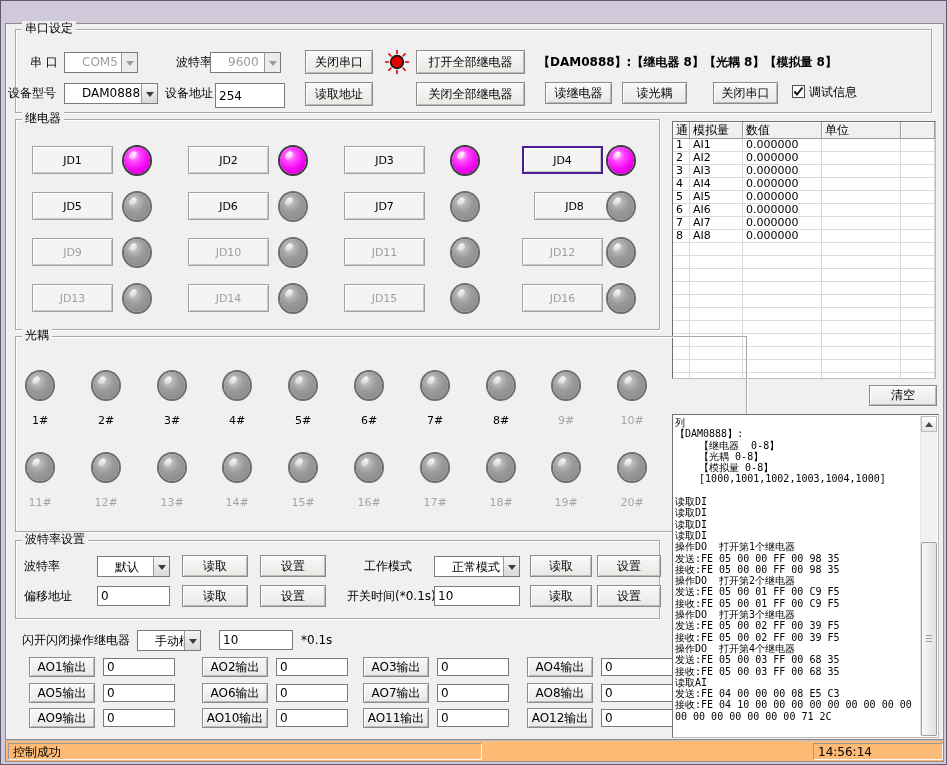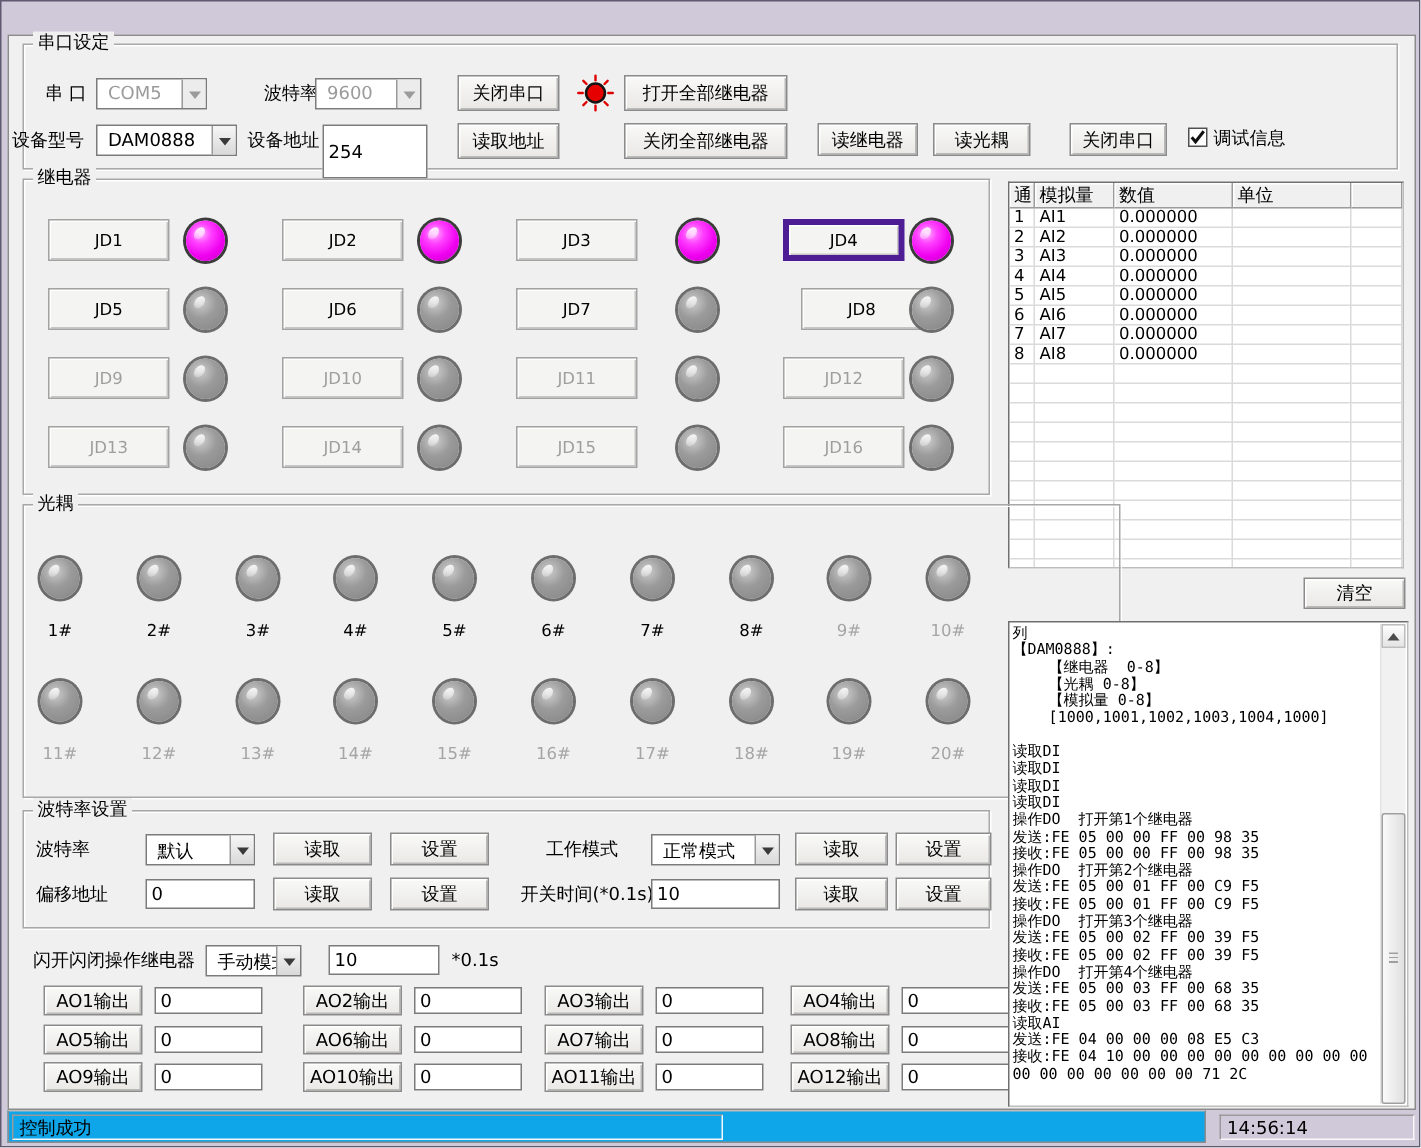--- a/index.html
+++ b/index.html
@@ -26,34 +26,34 @@
   .group{position:absolute;border:1px solid #a8a8a8;box-shadow:inset 1px 1px 0 #fff,1px 1px 0 #fff}
   .group-label{position:absolute;top:-9px;left:6px;background:#f0f0f0;padding:0 3px;line-height:15px;white-space:nowrap}
   .label{position:absolute;white-space:nowrap;line-height:15px}
   .btn{display:inline-flex;align-items:center;justify-content:center;cursor:default;white-space:nowrap;
     background:linear-gradient(180deg,#f9f9f8,#e9e8e5);border:1px solid #8b8b8b;
     box-shadow:inset 1px 1px 0 #fff,inset -1px -1px 0 #b9b9b9;font-size:12px}
   .pos{position:absolute}
   .tfield{background:#fff;border:1px solid #7b7b7b;font-size:12px;padding:1px 3px;
     font-family:"DejaVu Sans","Liberation Sans",sans-serif;outline:none}
   .combo{position:absolute;height:21px;background:#fff;border:1px solid #7b7b7b;display:flex}
-  .combo-text{flex:1;padding:2px 7px;overflow:hidden;white-space:nowrap;font-size:12px}
+  .combo-text{flex:1;padding:2px 17px;overflow:hidden;white-space:nowrap;font-size:12px}
   .combo-btn{width:16px;background:linear-gradient(180deg,#f6f6f6,#d9d9d9);border-left:1px solid #9a9a9a;
     display:flex;align-items:center;justify-content:center}
   .arr{width:0;height:0;border:4px solid transparent;border-top:5px solid #3a3a3a;margin-top:5px}
   .combo.disabled .combo-text{color:#9b9b9b}
   .combo.disabled .combo-btn{background:#ececec}
   .combo.disabled .arr{border-top-color:#9b9b9b}
   .checkbox{position:absolute;width:13px;height:13px;background:#fff;border:1px solid #505050;
     display:flex;align-items:center;justify-content:center}
   
   .jd-btn{position:absolute;width:81px;height:28px;display:flex;align-items:center;justify-content:center;
     background:#f4f4f3;border:1px solid #a3a3a3;box-shadow:inset 1px 1px 0 #fff,inset -1px -1px 0 #c6c6c6;font-size:11px}
   .jd-btn.disabled{color:#9f9f9f}
-  .jd-btn.focused{border:4px solid #4c1d95}
+  .jd-btn.focused{border:2px solid #4c1d95}
   .led{position:absolute;width:26px;height:27px;border-radius:50%}
   .led.on{background:radial-gradient(circle at 38% 32%,#ffb3ff 0%,#ff40ff 28%,#ef00ef 62%,#c400c4 100%);box-shadow:0 0 0 2px #3b3b3b}
   .led.off{background:radial-gradient(circle at 38% 32%,#cdcdcd 0%,#9b9b9b 42%,#848484 100%);box-shadow:0 0 0 2px #6d6d6d}
   .led::after{content:"";position:absolute;left:6px;top:4px;width:6px;height:9px;border-radius:50%;
     background:linear-gradient(135deg,#ffffff,rgba(255,255,255,.15));transform:rotate(40deg)}
   .opto-label{position:absolute;width:40px;text-align:center;font-size:11px}
   .opto-label.disabled{color:#a5a5a5}
   
   #analog-table{position:absolute;left:671px;top:120px;width:264px;height:258px;background:#fff;
     border:1px solid;border-color:#6f6f6f #bdbdbd #bdbdbd #6f6f6f;overflow:hidden}
@@ -70,21 +70,21 @@
   .log-line{white-space:pre;min-height:11.3px}
   #log-scroll{position:absolute;top:1px;right:1px;bottom:1px;width:17px;background:#f2f1f1;border-left:1px solid #e3e3e3}
   .scroll-up{position:absolute;top:0;left:0;right:0;height:16px;background:linear-gradient(180deg,#fdfdfd,#e4e4e4);
     border:1px solid #bdbdbd;display:flex;align-items:center;justify-content:center}
   .tri-up{width:0;height:0;border:4px solid transparent;border-bottom:5px solid #4c4c4c;margin-top:-4px}
   .scroll-thumb{position:absolute;left:0;right:0;top:126px;bottom:0;border-radius:2px;
     background:linear-gradient(90deg,#fafafa,#e0e0e0);border:1px solid #9f9f9f}
   .scroll-thumb::after{content:"";position:absolute;left:4px;right:4px;top:calc(50% - 4px);height:8px;
     background:repeating-linear-gradient(180deg,#9f9f9f 0 1px,transparent 1px 3px)}
   
-  .statusbar{position:absolute;left:4px;top:739px;width:799px;height:22px;background:#0ea5e9;
+  .statusbar{position:absolute;left:4px;top:739px;width:939px;height:22px;background:#fdba74;
     border:1px solid #8c8c8c;border-top:1px solid #bdbdbd}
   .status-cell{position:absolute;top:2px;height:17px;border:1px solid;border-color:#9a9a9a #f8f8f8 #f8f8f8 #9a9a9a;
     padding:1px 4px;font-size:12px;white-space:nowrap;overflow:hidden;line-height:14px}
   
   .ao-cell{position:absolute;display:flex;align-items:center;gap:8px;height:20px}
   .ao-btn{width:66px;height:20px}
   .ao-input{width:72px;height:18px}
 </style>
 </head>
 <body>
@@ -125,31 +125,32 @@
           <line x1="4.5" y1="13" x2="1.5" y2="13"></line>
             <line x1="7" y1="7" x2="4.9" y2="4.9"></line>
           <line x1="13" y1="4.5" x2="13" y2="1.5"></line>
             <line x1="19" y1="7" x2="21.1" y2="4.9"></line>
         </g>
         <circle cx="13" cy="13" r="6.3" fill="#e60000" stroke="#151515" stroke-width="1.7"></circle>
       </svg>
     </span>
 
     <div class="btn pos" style="left:400px;top:20px;width:109px;height:24px">打开全部继电器</div>
+    <span class="label" style="left:522px;top:25px;font-weight:bold">【DAM0888】:【继电器  8】【光耦 8】【模拟量 8】</span>
 
     <span class="label" style="left:-8px;top:56px">设备型号</span>
     <div class="combo" style="left:48px;top:53px;width:94px">
       <span class="combo-text">DAM0888</span>
       <span class="combo-btn">
           <span class="arr"></span>
         </span>
     </div>
 
     <span class="label" style="left:149px;top:56px">设备地址</span>
-    <input class="tfield pos" style="left: 199px; top: 53px; width: 70px; height: 36px;" value="254">
+    <input class="tfield pos" style="left: 199px; top: 53px; width: 70px; height: 25px;" value="254">
 
     <div class="btn pos" style="left:289px;top:52px;width:68px;height:24px">读取地址</div>
     <div class="btn pos" style="left:400px;top:52px;width:109px;height:24px">关闭全部继电器</div>
     <div class="btn pos" style="left:529px;top:52px;width:67px;height:22px">读继电器</div>
     <div class="btn pos" style="left:606px;top:52px;width:65px;height:22px">读光耦</div>
     <div class="btn pos" style="left:697px;top:52px;width:65px;height:22px">关闭串口</div>
 
     <div class="checkbox" style="left:776px;top:55px">
       <svg width="11" height="11" viewBox="0 0 11 11">
         <polyline points="1.5,5.5 4,8.5 9.5,1.5" fill="none" stroke="#111" stroke-width="2"></polyline>

